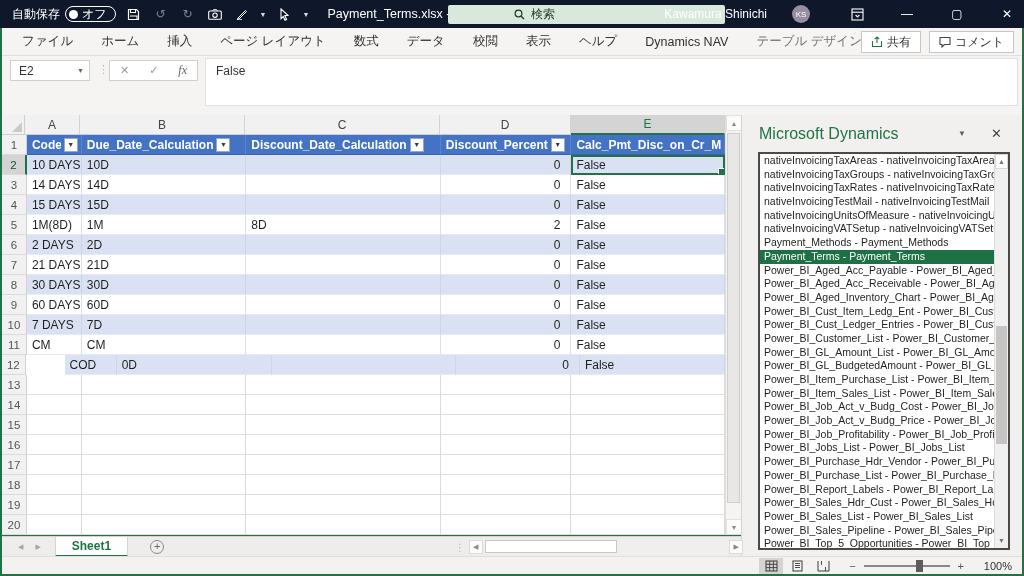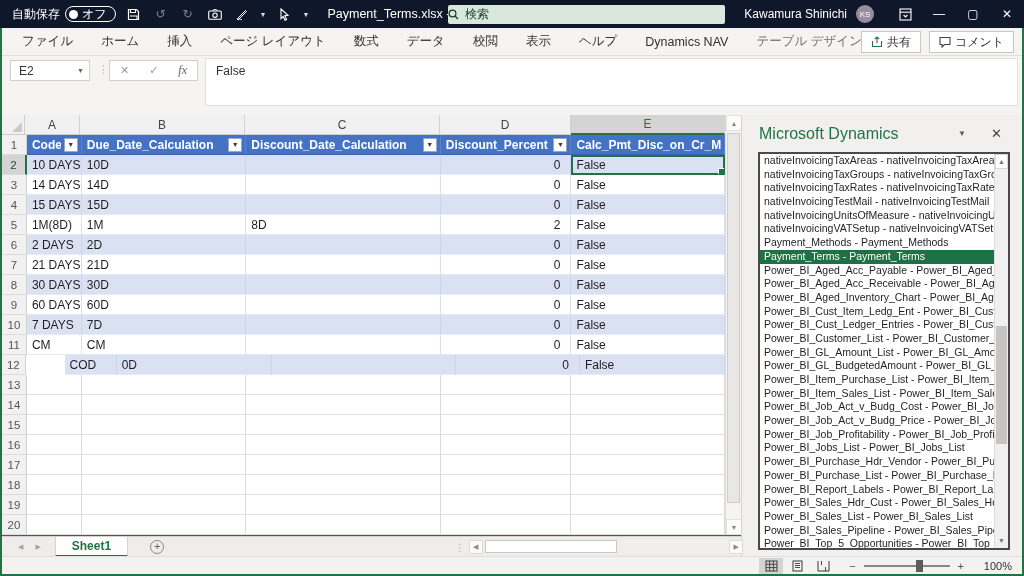--- a/index.html
+++ b/index.html
@@ -12,23 +12,23 @@
               display:flex; align-items:center; color:#fff; font-size:12px; }
   .tb-left { display:flex; align-items:center; gap:9px; padding-left:12px; }
   .autosave { display:flex; align-items:center; gap:5px; }
   .pill { display:flex; align-items:center; gap:4px; border:1px solid #fff; border-radius:9px; padding:1px 8px 1px 3px; height:16px; }
   .pill .knob { width:9px; height:9px; border-radius:50%; background:#fff; }
   .tb-icon { display:inline-flex; align-items:center; justify-content:center; width:18px; height:18px; }
   .tb-icon.dim { opacity:.45; }
   .tb-caret { font-size:9px; opacity:.85; }
   .doc-title { margin-left:18px; white-space:nowrap; font-size:12.5px; }
   .searchbox { position:absolute; left:448px; top:5px; width:277px; height:19px; background:#d9e8dd;
-               border-radius:2px; display:flex; align-items:center; gap:6px; 
+               border-radius:2px; display:flex; align-items:center; gap:6px; padding-left:66px;
                color:#1d3b29; font-size:12px; }
-  .tb-right { position:absolute; right:0; top:0; height:28px; display:flex; align-items:center; gap:0; }
+  .tb-right { position:absolute; right:0; top:0; height:28px; display:flex; align-items:center; gap:16px; }
   .username { font-size:12px; margin-right:9px; white-space:nowrap; }
   .avatar { width:18px; height:18px; border-radius:50%; background:#988da0; color:#fff; font-size:8px;
             display:flex; align-items:center; justify-content:center; margin-right:14px; }
   .winbtn { width:34px; height:28px; display:flex; align-items:center; justify-content:center; font-size:12px; }
 
   
   .ribbonrow { position:absolute; left:2px; top:28px; width:1020px; height:28px; background:#f5f4f2;
                border-bottom:1px solid #e1dfdd; display:flex; align-items:center; }
   .rtabs { display:flex; align-items:center; height:100%; padding-left:6px; }
   .rtab { padding:0 14px; font-size:12.5px; color:#323130; display:flex; align-items:center; height:100%; white-space:nowrap; }
@@ -59,21 +59,21 @@
   .colhdr { height:20px; display:flex; align-items:center; justify-content:center; background:#f2f1f1;
             border-right:1px solid #d4d2d0; border-bottom:1px solid #cfcecd; color:#444; font-size:12px; }
   .colhdr.sel { background:#d4d4d4; color:#217346; border-bottom:2px solid #217346; }
   .grow { display:flex; height:20px; }
   .rowhdr { width:25px; display:flex; align-items:center; justify-content:center; background:#f2f1f1;
             border-right:1px solid #d4d2d0; border-bottom:1px solid #dcdbda; color:#555; font-size:11.5px; }
   .rowhdr.sel { background:#d4d4d4; color:#14502f; border-right:2px solid #217346; }
   .cell { height:20px; font-size:12px; color:#1f1f1f; display:flex; align-items:center; padding-left:5px;
           border-right:1px solid #dcdbda; border-bottom:1px solid #e0dfde; overflow:hidden; white-space:nowrap; }
   .cell.thead { background:#4472c4; color:#fff; font-weight:bold; border-right:1px solid #5a83cc;
-                border-bottom:1px solid #3a62ab; justify-content:space-between; padding-right:3px; }
+                border-bottom:1px solid #3a62ab; padding-right:3px; }
   .thtxt { overflow:hidden; white-space:nowrap; }
   .filterbtn { flex:0 0 auto; width:14px; height:14px; background:#fff; border:1px solid #9aa7bd; color:#3b3b3b;
                font-size:8px; display:flex; align-items:center; justify-content:center; margin-left:3px; }
   .cell.tdata { border-right:1px solid #d9dfeb; border-bottom:1px solid #e4e9f3; }
   .cell.band { background:#d9e1f2; border-right:1px solid #cbd6ec; border-bottom:1px solid #e6ebf5; }
   .cell.num { justify-content:flex-end; padding-right:10px; }
   .cell.selcell { outline:2px solid #217346; outline-offset:-2px; position:relative; z-index:3; }
   .cell.selcell::after { content:""; position:absolute; right:-1px; bottom:-1px; width:5px; height:5px; background:#217346; border:1px solid #fff; }
 
   

